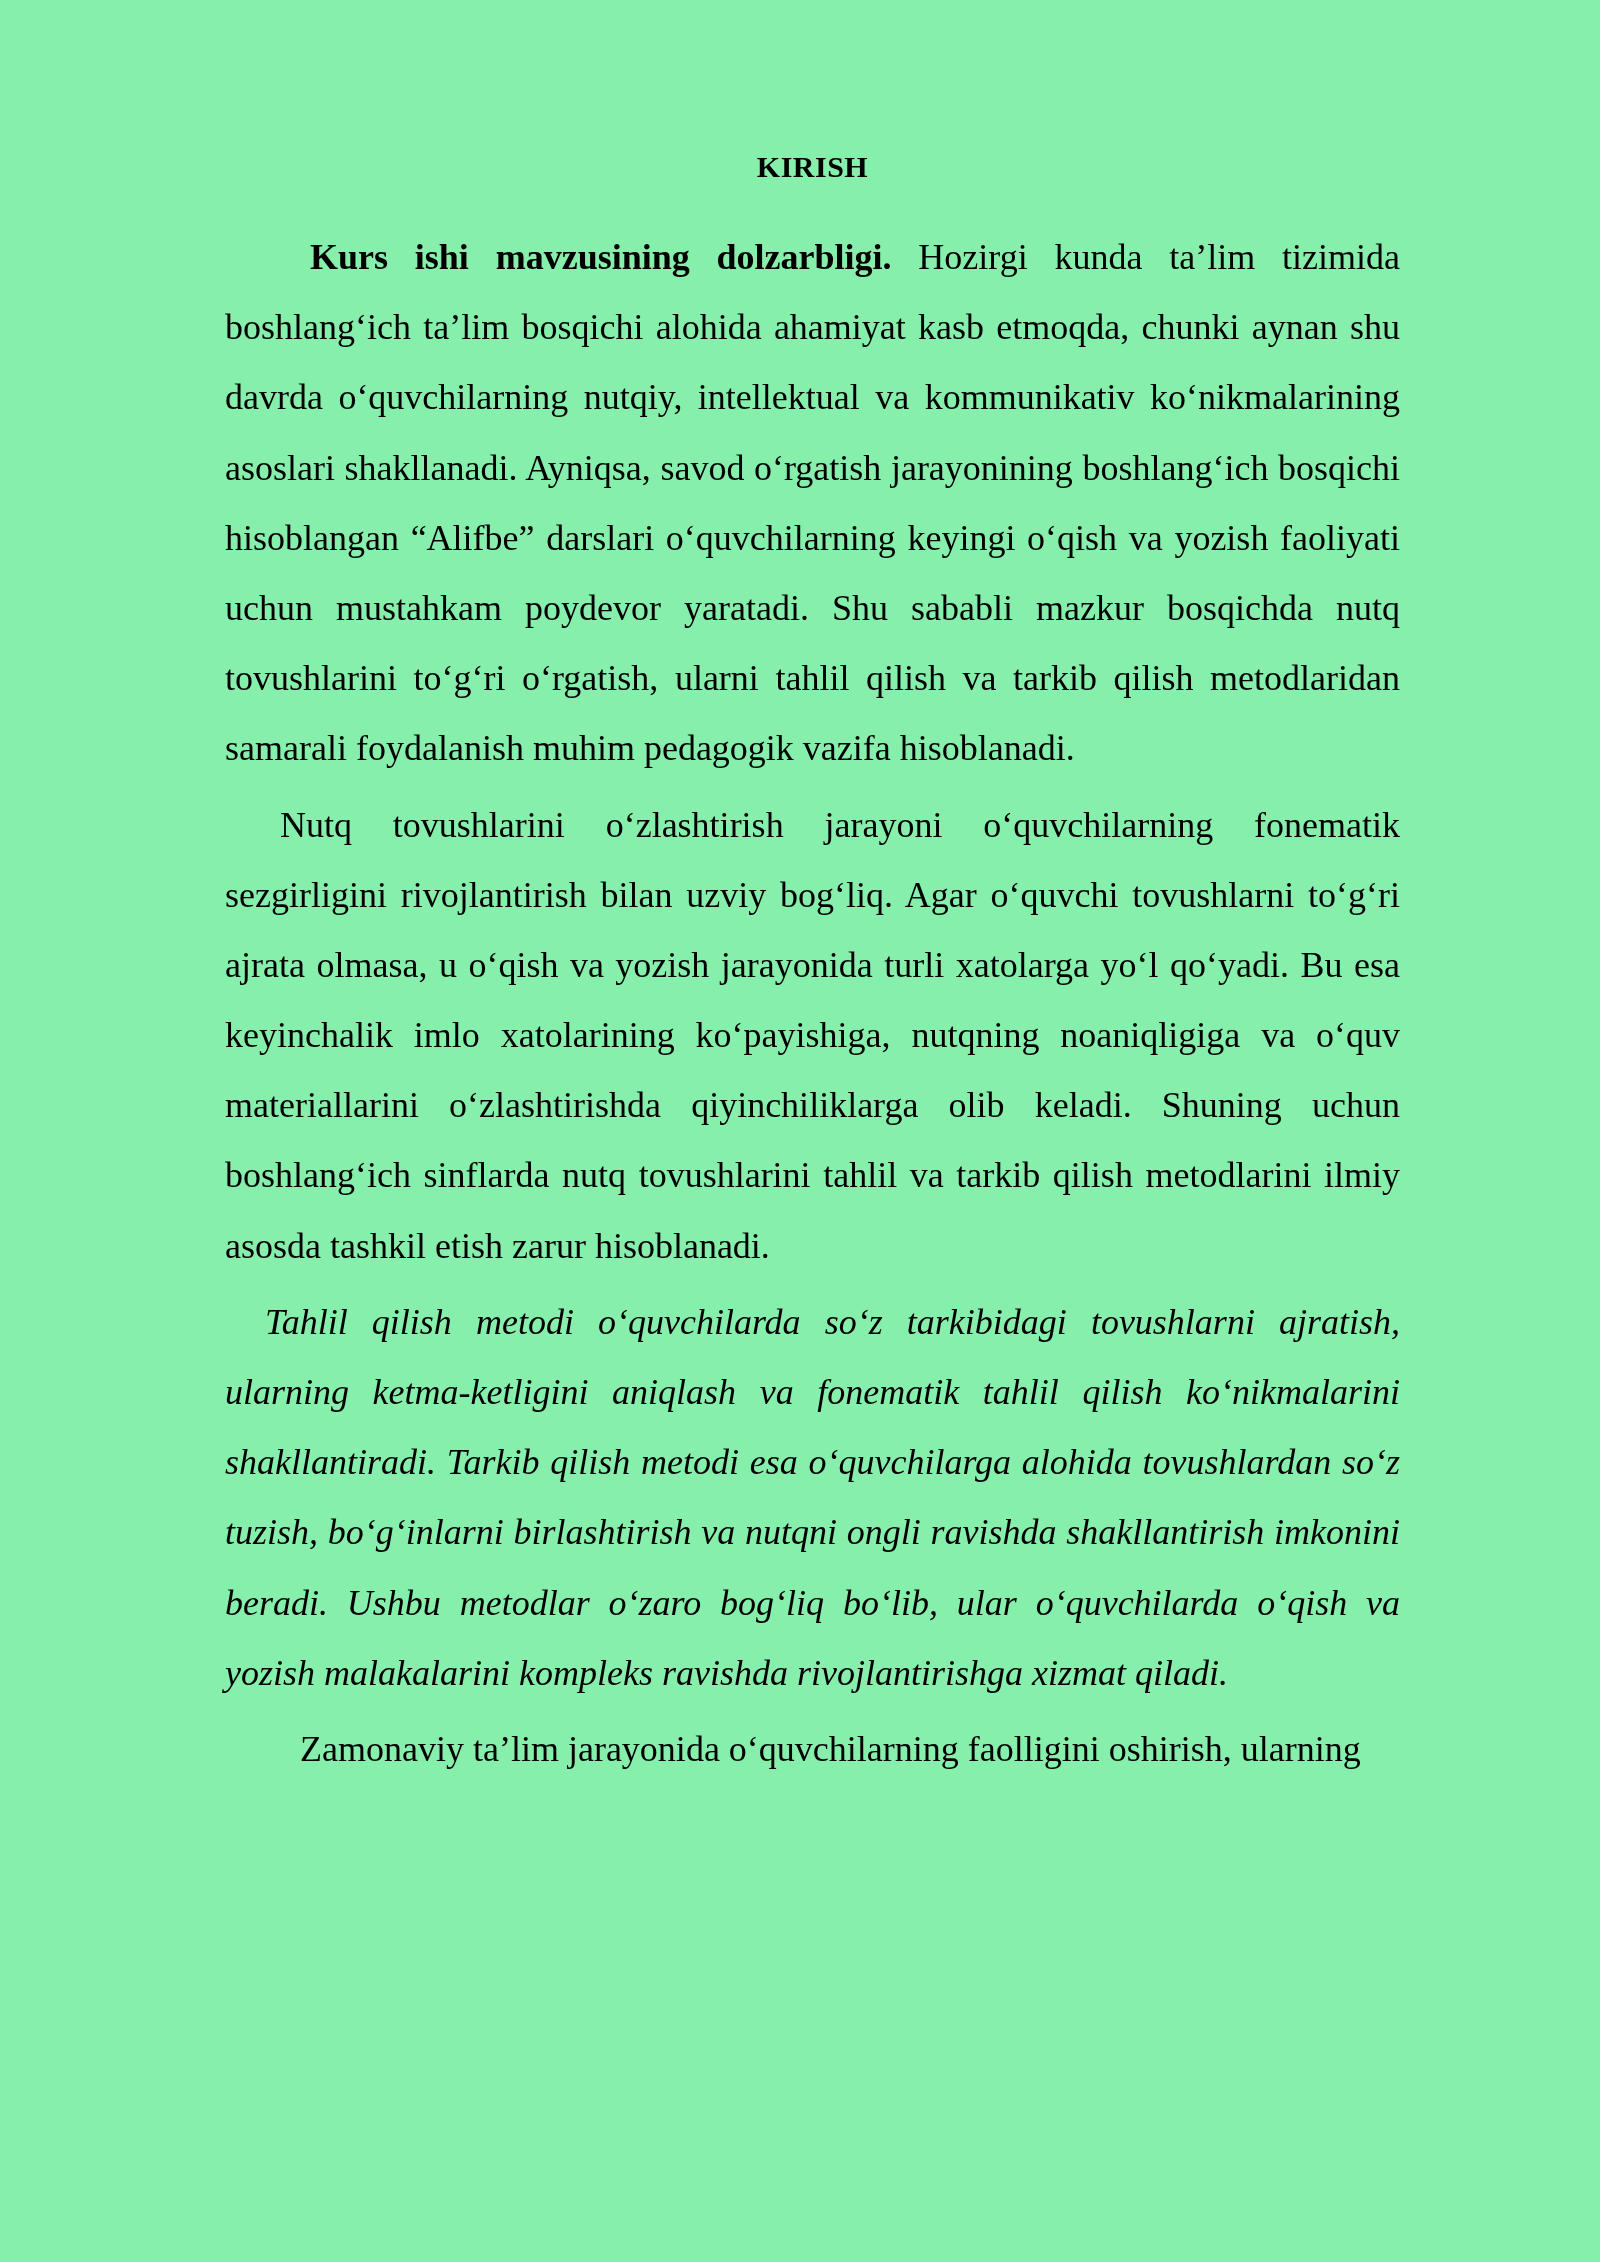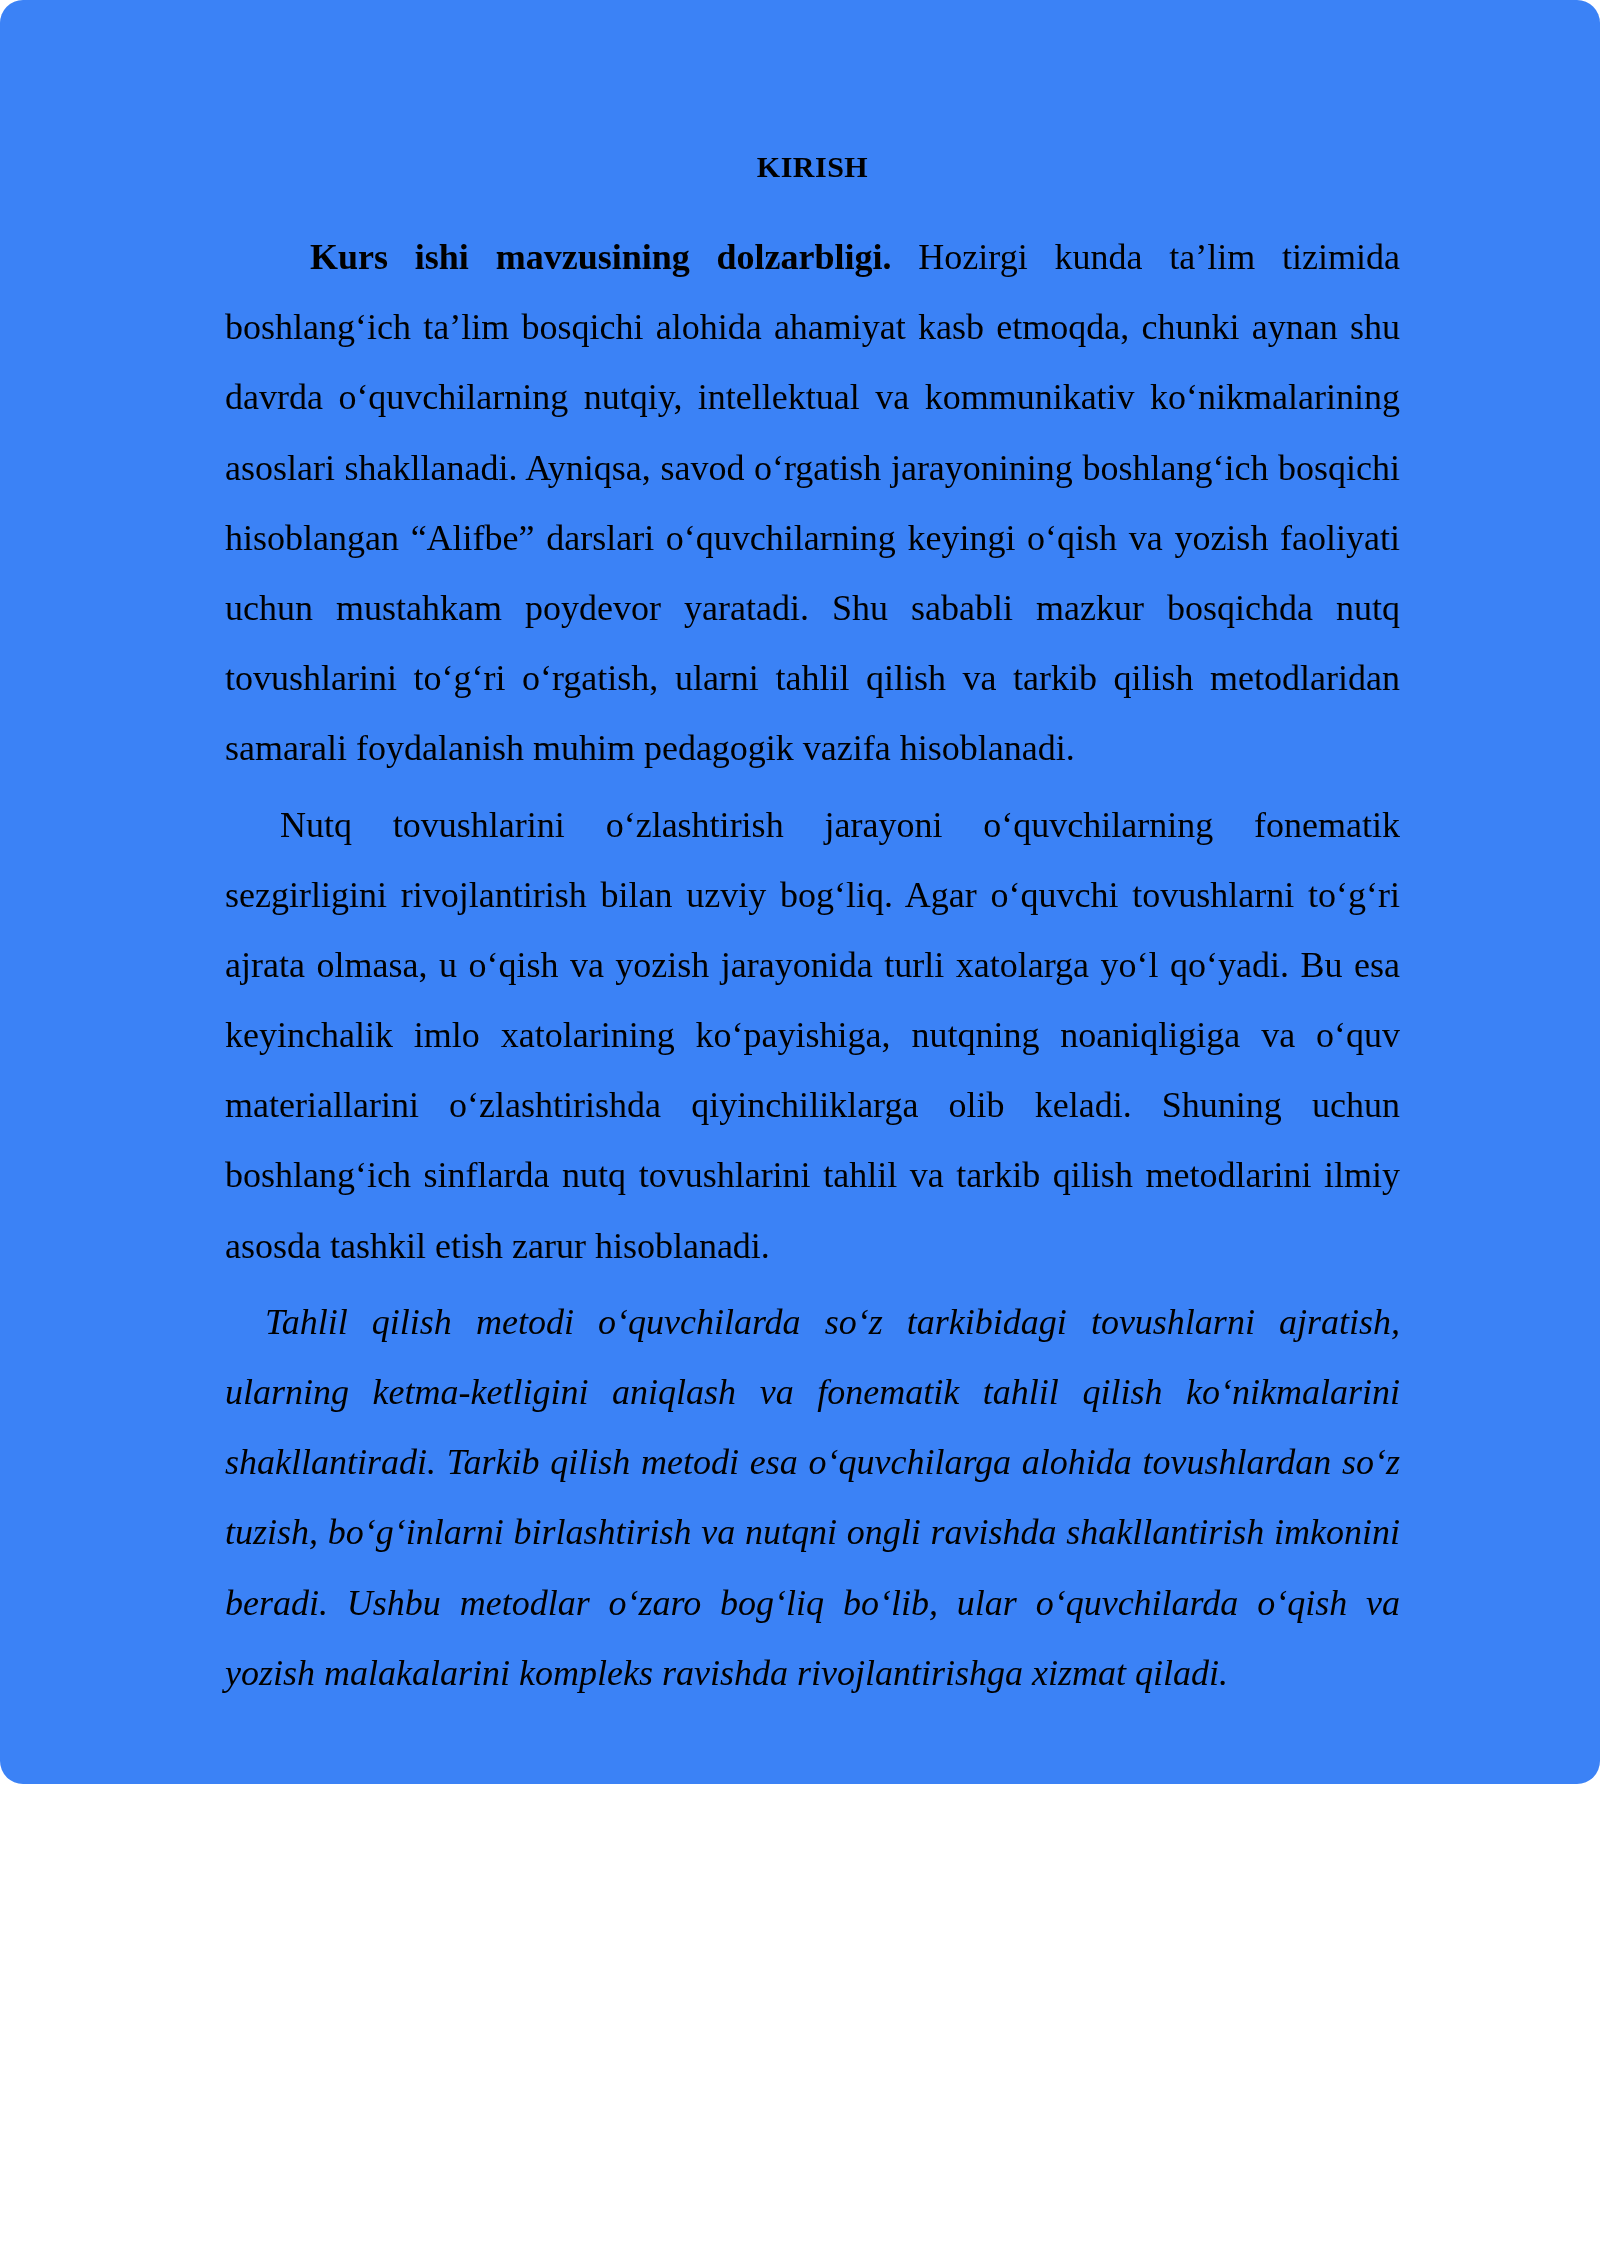--- a/index.html
+++ b/index.html
@@ -6,26 +6,25 @@
     margin: 0;
     padding: 0;
     background: #ffffff;
   }
   body {
     font-family: "Liberation Serif", serif;
     color: #000000;
   }
   .page {
     width: 1600px;
-    height: 1784px;
+    height: 2262px;
     box-sizing: border-box;
-    background: #3b82f6;
+    background: #86efac;
     position: relative;
     padding: 150px 200px 120px 225px;
-    border-radius: 23px;
   }
   .doc-title {
     text-align: center;
     font-weight: bold;
     font-size: 30px;
     letter-spacing: 0.5px;
     margin: 0 0 38px 0;
   }
   p.para {
     font-size: 36px;
@@ -55,14 +54,17 @@
   </p>
 
   <p class="para indent-md">
     <span>Nutq tovushlarini o‘zlashtirish jarayoni o‘quvchilarning fonematik sezgirligini rivojlantirish bilan uzviy bog‘liq. Agar o‘quvchi tovushlarni to‘g‘ri ajrata olmasa, u o‘qish va yozish jarayonida turli xatolarga yo‘l qo‘yadi. Bu esa keyinchalik imlo xatolarining ko‘payishiga, nutqning noaniqligiga va o‘quv materiallarini o‘zlashtirishda qiyinchiliklarga olib keladi. Shuning uchun boshlang‘ich sinflarda nutq tovushlarini tahlil va tarkib qilish metodlarini ilmiy asosda tashkil etish zarur hisoblanadi.</span>
   </p>
 
   <p class="para indent-sm">
     <span>Tahlil qilish metodi o‘quvchilarda so‘z tarkibidagi tovushlarni ajratish, ularning ketma-ketligini aniqlash va fonematik tahlil qilish ko‘nikmalarini shakllantiradi. Tarkib qilish metodi esa o‘quvchilarga alohida tovushlardan so‘z tuzish, bo‘g‘inlarni birlashtirish va nutqni ongli ravishda shakllantirish imkonini beradi. Ushbu metodlar o‘zaro bog‘liq bo‘lib, ular o‘quvchilarda o‘qish va yozish malakalarini kompleks ravishda rivojlantirishga xizmat qiladi.</span>
   </p>
 
+  <p class="para indent-xl">
+    <span>Zamonaviy ta’lim jarayonida o‘quvchilarning faolligini oshirish, ularning</span>
+  </p>
 
 </div>
 
 </body></html>

